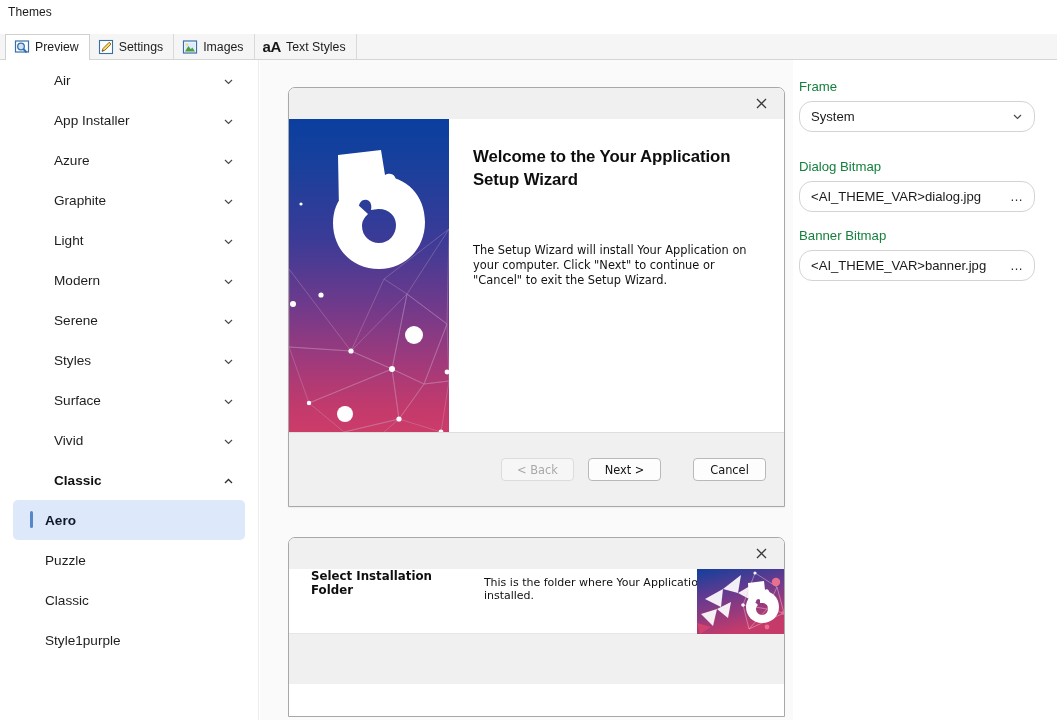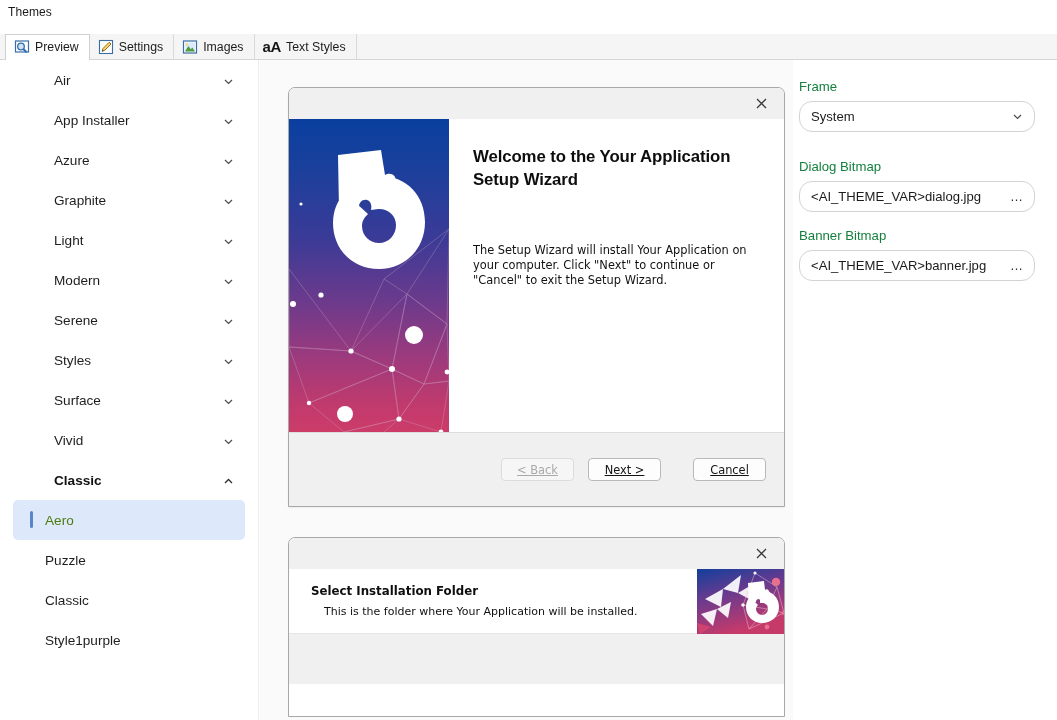--- a/index.html
+++ b/index.html
@@ -60,21 +60,21 @@
   .theme-row.expanded .nm { font-weight: bold; color:#111; }
   .chev { width: 13px; height: 13px; display:block; color:#4a4a4a; }
 
   .child-row {
     height: 40px; margin: 0 13px; padding-left: 32px;
     display: flex; align-items: center; border-radius: 5px; cursor: default;
     position: relative;
   }
   .child-row .nm { font-size: 13.6px; color: #1e1e1e; }
   .child-row.selected { background: #dde9fa; }
-  .child-row.selected .nm { font-weight: normal; color:#4d7c0f; }
+  .child-row.selected .nm { font-weight: bold; color:#0f172a; }
   .selbar {
     position:absolute; left: 17px; top: 11px; width: 3px; height: 17px;
     background: #5787c8; border-radius: 2px;
   }
 
   
   .preview-pane {
     position: absolute; left: 260px; top: 60px; width: 533px; height: 660px;
     background: #fafafa;
   }
@@ -119,34 +119,34 @@
   .dlg1-footer {
     height: 74px; background: #f0f0f0; border-top: 1px solid #dedede;
     display: flex; align-items: center; justify-content: flex-end;
     gap: 14px; padding-right: 18px;
   }
   .wbtn {
     width: 73px; height: 23px; border-radius: 4px;
     background: #fdfdfd; border: 1px solid #b9b9b9;
     font-family: "DejaVu Sans", sans-serif;
     font-size: 11.4px; color: #141414; cursor: default;
-    display: flex; align-items: center; justify-content: center; text-decoration: underline;
+    display: flex; align-items: center; justify-content: center;
   }
   .wbtn.disabled { color: #a9a9a9; border-color: #dcdcdc; background:#f6f6f6; }
   .wbtn.cancel { margin-left: 18px; }
 
   
   .dlg2 {
     position: absolute; left: 28px; top: 477px; width: 497px; height: 180px;
     background: #ffffff; border: 1px solid #a8a8a8;
     border-radius: 7px 7px 0 0; overflow: hidden;
   }
   .dlg2-banner {
     height: 65px; background: #ffffff; position: relative;
-    display: flex; flex-direction: column; justify-content: center;
+    display: flex; flex-direction: row; justify-content: center;
     padding-left: 22px; border-bottom: 1px solid #e6e6e6;
   }
   .bh {
     font-family: "DejaVu Sans", sans-serif;
     font-weight: bold; font-size: 11.8px; color: #0e0e0e;
   }
   .bs {
     font-family: "DejaVu Sans", sans-serif;
     font-size: 11px; color: #111; margin-top: 7px; margin-left: 13px;
   }

